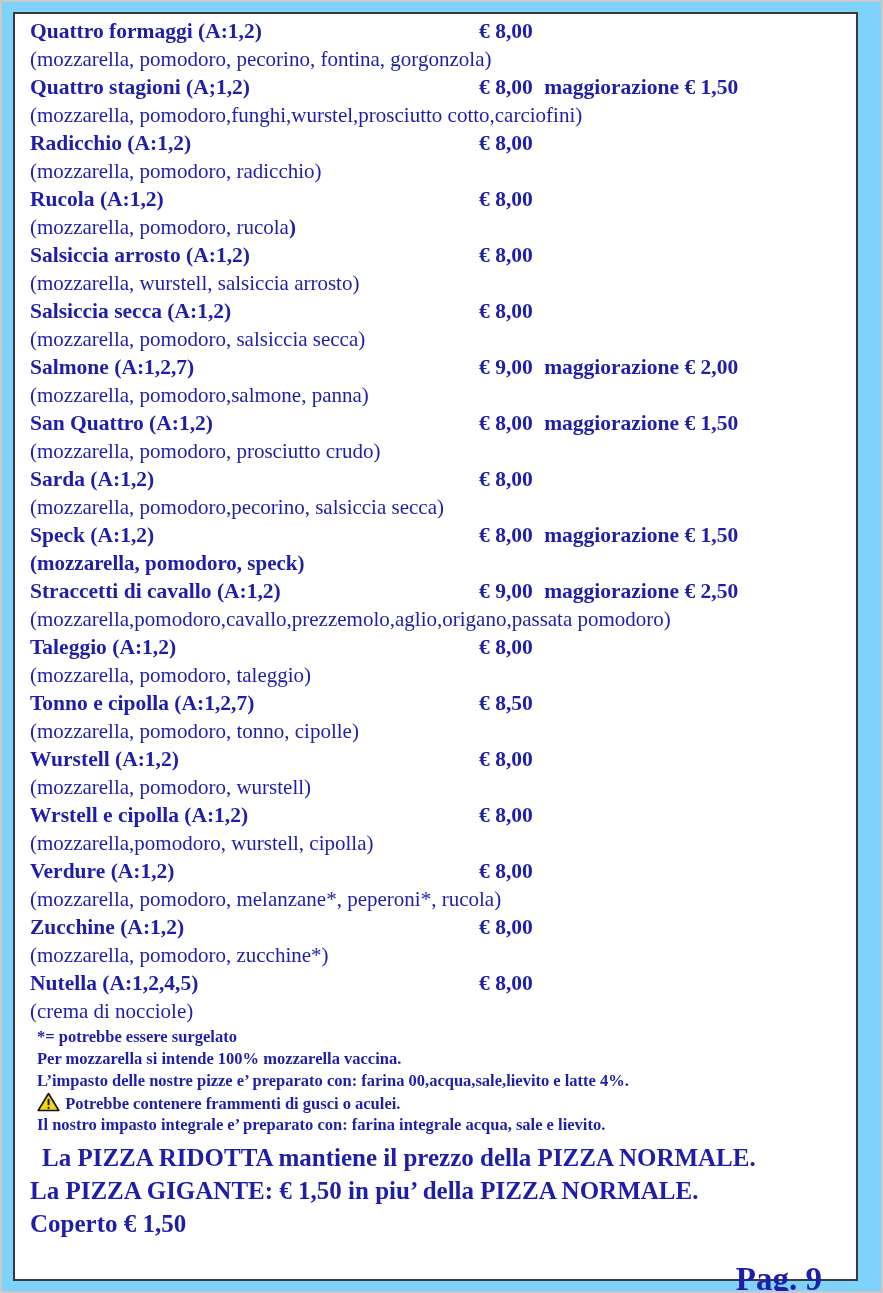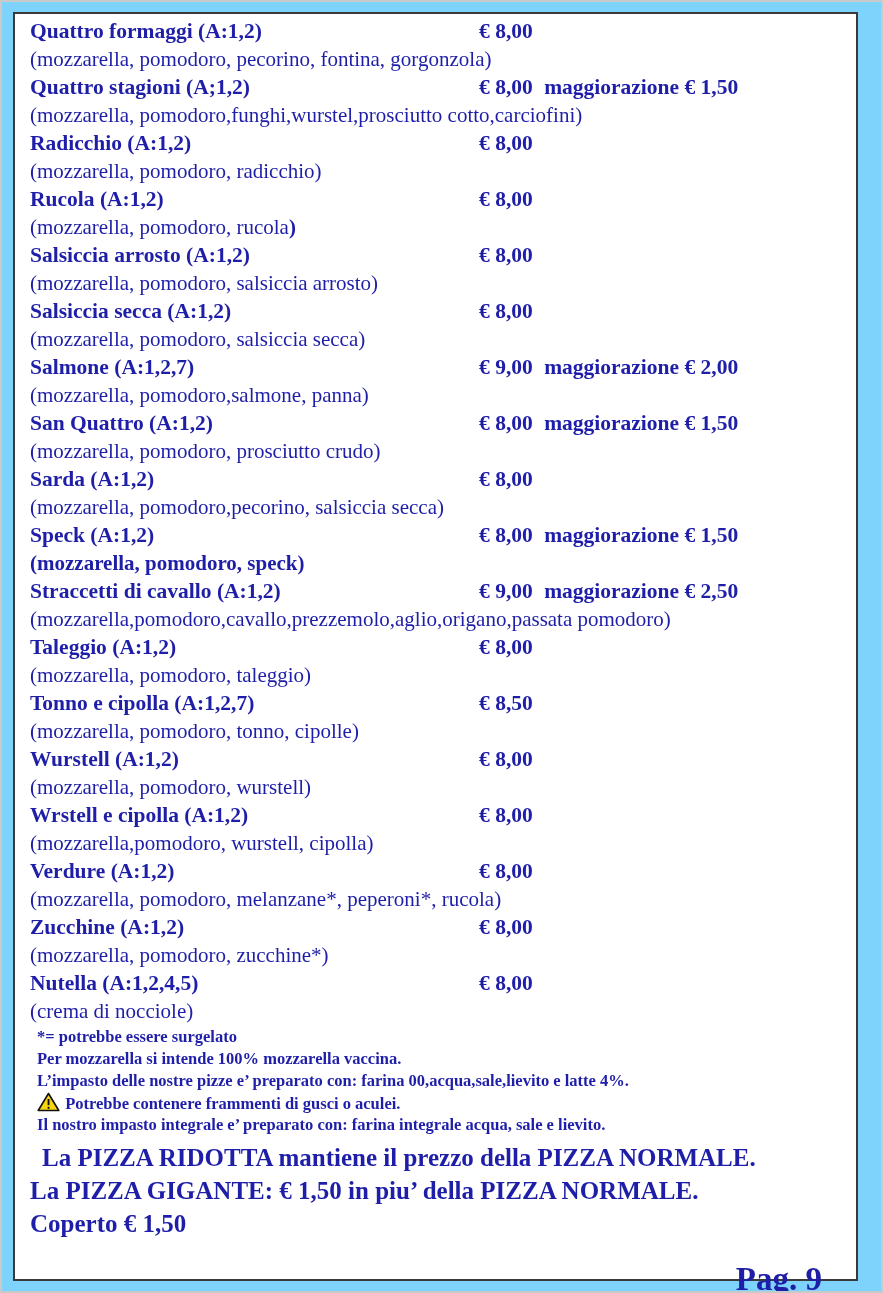--- a/index.html
+++ b/index.html
@@ -95,21 +95,21 @@
   </div>
 
   <div>
     <div class="item-line1">
       <span class="item-name">Salsiccia arrosto (A:1,2)</span>
       <span class="price-cell">
         <span>€ 8,00</span>
         
       </span>
     </div>
-    <div class="item-desc">(mozzarella, pomodoro, salsiccia arrosto)</div>
+    <div class="item-desc">(mozzarella, wurstell, salsiccia arrosto)</div>
   </div>
 
   <div>
     <div class="item-line1">
       <span class="item-name">Salsiccia secca (A:1,2)</span>
       <span class="price-cell">
         <span>€ 8,00</span>
         
       </span>
     </div>

